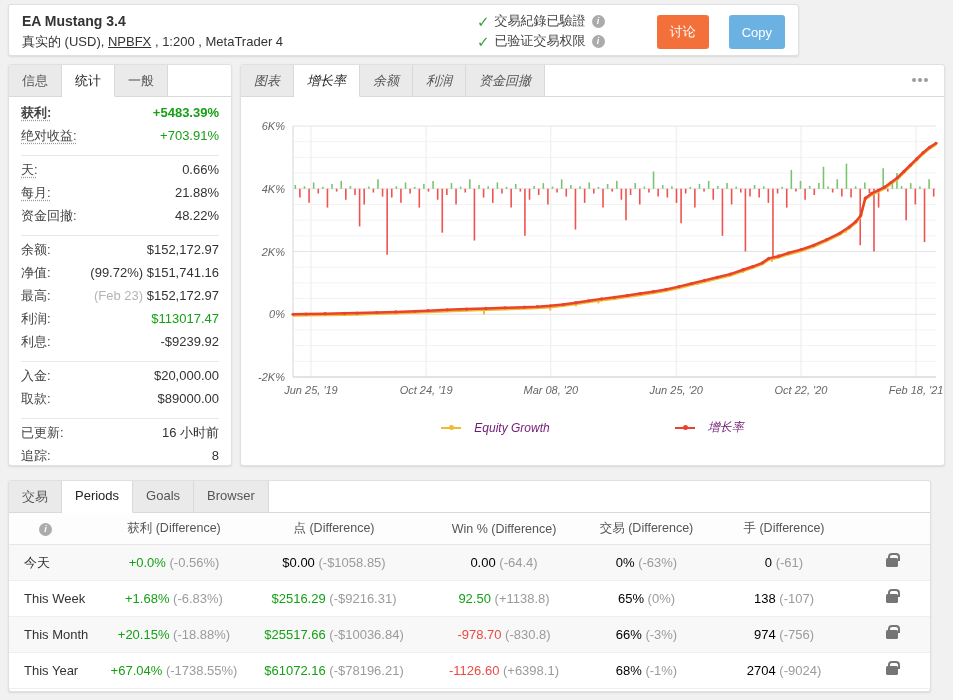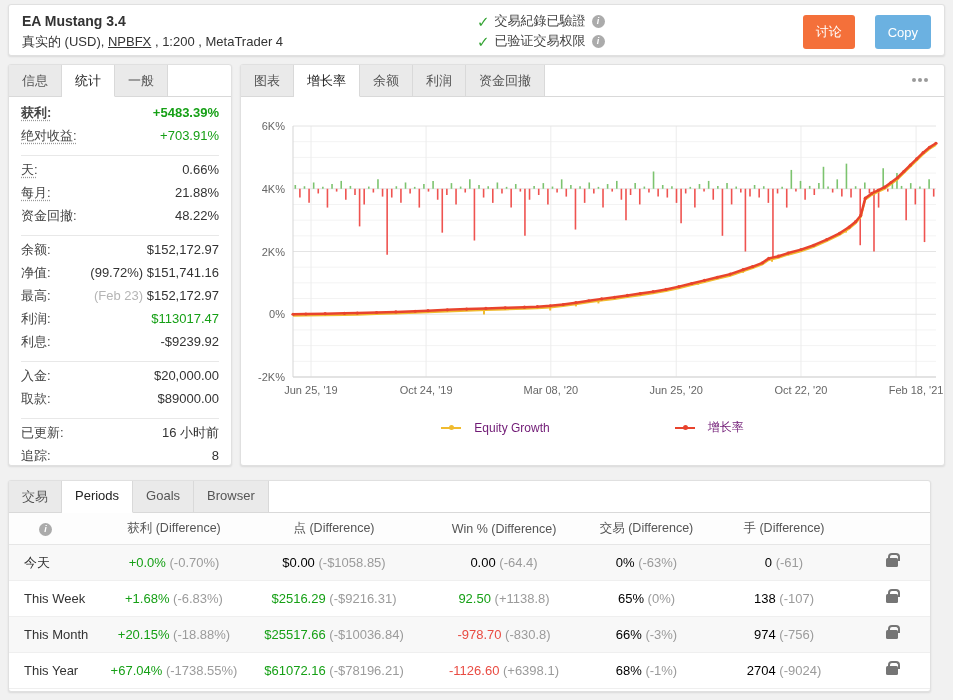--- a/index.html
+++ b/index.html
@@ -1,20 +1,20 @@
 <!DOCTYPE html>
 <html><head>
 <meta charset="utf-8">
 <style>
   * { margin:0; padding:0; box-sizing:border-box; }
   html,body { width:953px; height:700px; background:#f1f1f1; font-family:"Liberation Sans","DejaVu Sans",sans-serif; overflow:hidden; }
   .card { position:absolute; background:#fff; border:1px solid #e0e0e0; border-radius:3px; box-shadow:0 1px 2px rgba(0,0,0,.10); }
-  .header-card { left:8px; top:4px; width:937px; height:52px; }
+  .header-card { left:8px; top:4px; width:791px; height:52px; }
   .sidebar-card { left:8px; top:64px; width:224px; height:402px; }
-  .chart-card { left:240px; top:64px; width:705px; height:402px; }
+  .chart-card { left:240px; top:64px; width:705px; height:402px;font-style:italic; }
   .table-card { left:8px; top:480px; width:923px; height:212px; }
 
   
   .hd-left { position:absolute; left:13px; top:8px; }
   .hd-title { font-size:14px; font-weight:bold; color:#333; }
   .hd-sub { font-size:13px; color:#333; margin-top:4px; }
   .hd-sub a { color:#333; text-decoration:underline; }
   .verify-block { position:absolute; left:468px; top:6px; }
   .verify-row { display:flex; align-items:center; height:20px; font-size:13px; color:#444; }
   .check-icon { color:#35a435; font-weight:bold; font-size:15px; margin-right:5px; line-height:1; }
@@ -437,21 +437,21 @@
     <div style="padding-left:14px;"><span class="info-icon">i</span></div>
     <div class="hcell">获利 (Difference)</div>
     <div class="hcell">点 (Difference)</div>
     <div class="hcell">Win % (Difference)</div>
     <div class="hcell">交易 (Difference)</div>
     <div class="hcell">手 (Difference)</div>
   </div>
   <div id="table-body">
       <div class="prow trow odd">
         <div class="period">今天</div>
-        <div class="cell"><span class="main tone-green">+0.0%</span><span class="diff"> (-0.70%)</span></div>
+        <div class="cell"><span class="main tone-green">+0.0%</span><span class="diff"> (-0.56%)</span></div>
         <div class="cell"><span class="main">$0.00</span><span class="diff"> (-$1058.85)</span></div>
         <div class="cell"><span class="main">0.00</span><span class="diff"> (-64.4)</span></div>
         <div class="cell"><span class="main">0%</span><span class="diff"> (-63%)</span></div>
         <div class="cell"><span class="main">0</span><span class="diff"> (-61)</span></div>
         <div class="lockcell"><span class="lock-icon"></span></div>
       </div>
       <div class="prow trow">
         <div class="period">This Week</div>
         <div class="cell"><span class="main tone-green">+1.68%</span><span class="diff"> (-6.83%)</span></div>
         <div class="cell"><span class="main tone-green">$2516.29</span><span class="diff"> (-$9216.31)</span></div>

